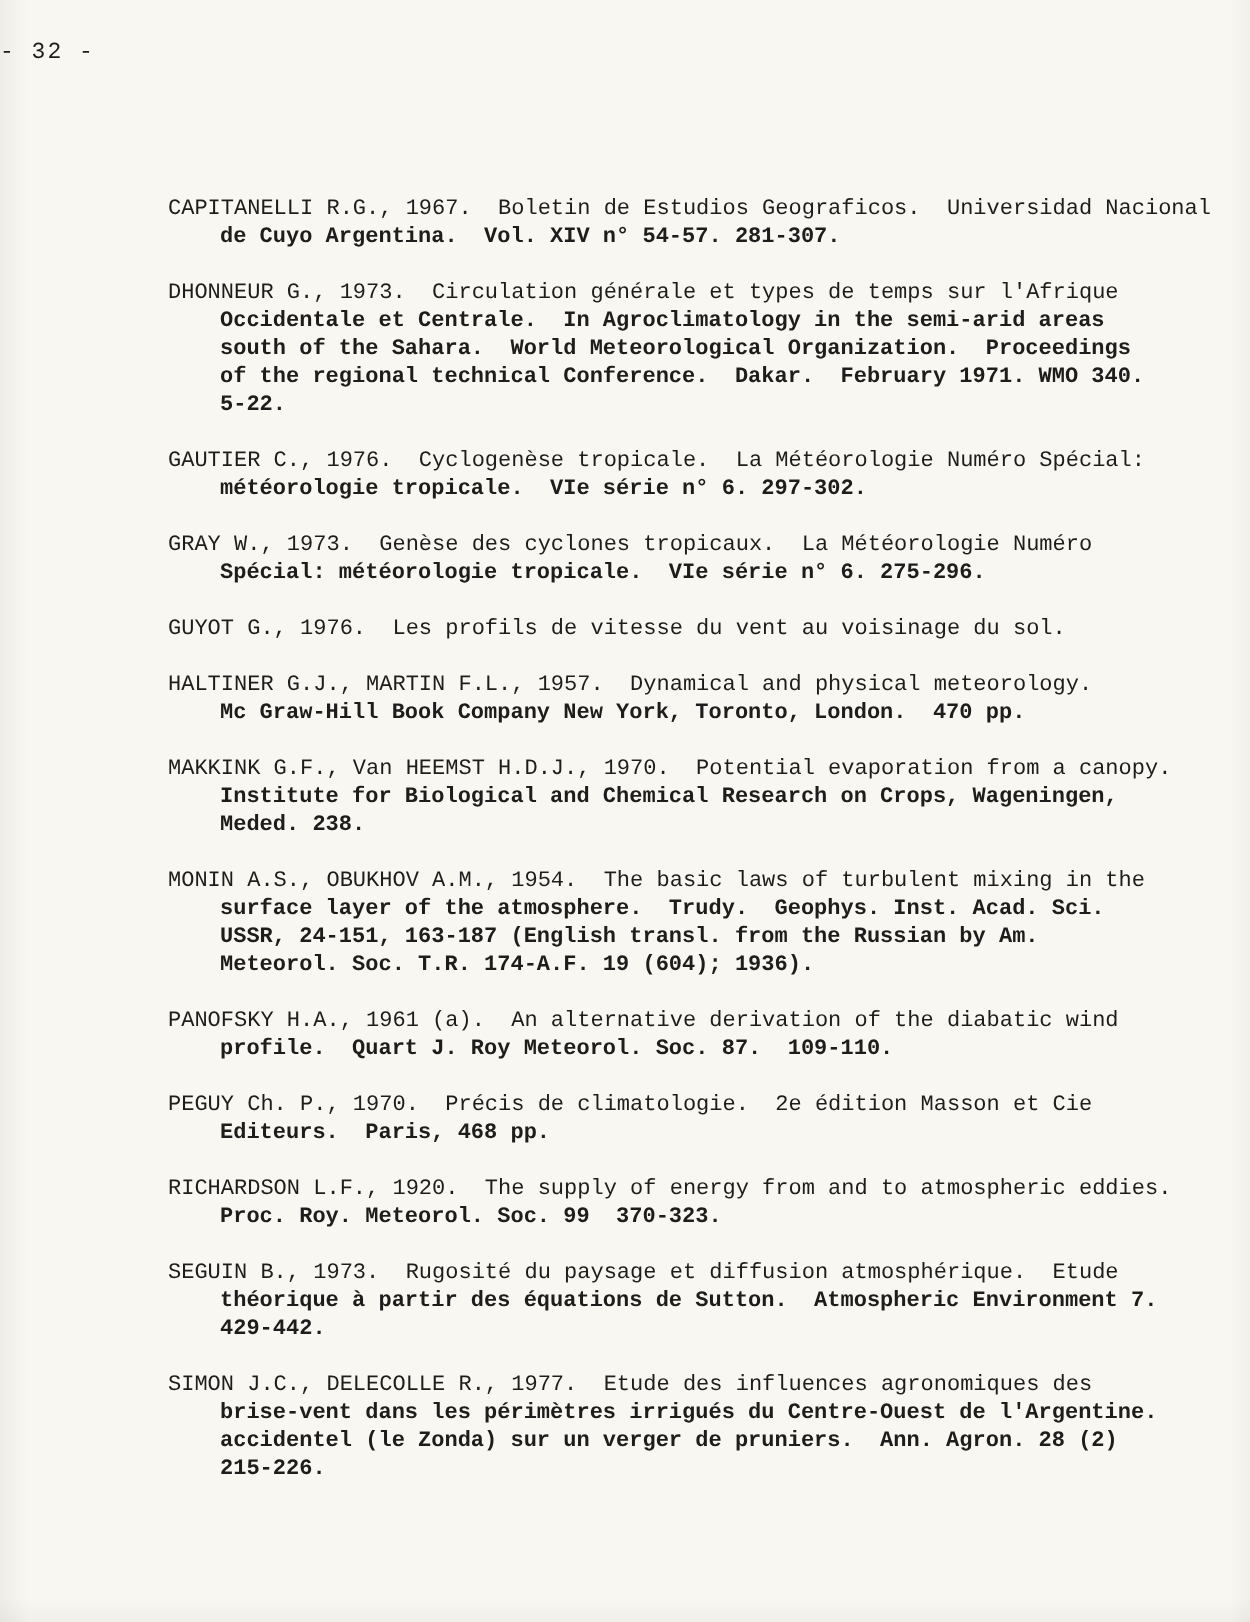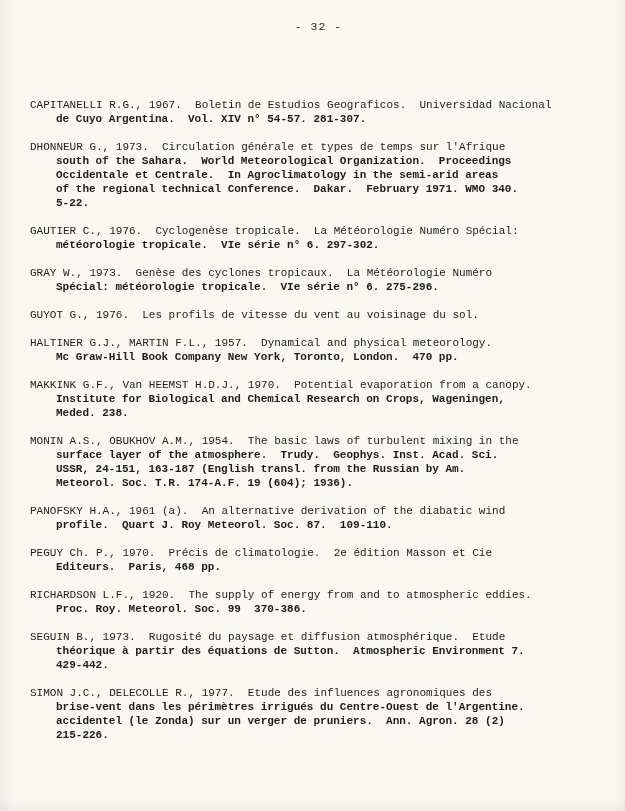--- a/index.html
+++ b/index.html
@@ -17,29 +17,27 @@
     background-image:
       linear-gradient(to right, rgba(0,0,0,0.045), rgba(0,0,0,0) 14px),
       linear-gradient(to left, rgba(0,0,0,0.03), rgba(0,0,0,0) 10px),
       linear-gradient(to top, rgba(0,0,0,0.035), rgba(0,0,0,0) 12px);
     font-family: "Liberation Mono", "DejaVu Sans Mono", monospace;
     color: #1e1d1b;
     overflow: hidden;
     padding-top: 20px;
   }
   .page-number {
-    text-align: center;
     font-size: 11.5px;
     line-height: 14px;
     letter-spacing: 1px;
     margin-bottom: 64px;
-    padding-left: 12px;
   }
   .refs {
-    padding-left: 30px;
+    padding-left: 84px;
     padding-right: 24px;
     font-size: 11px;
     line-height: 14px;
   }
   .ref {
     margin-bottom: 14px;
   }
   .ref-line {
     white-space: pre;
   }
@@ -54,22 +52,22 @@
 <div class="page">
   <div class="page-number">- 32 -</div>
 
   <div class="refs">
       <div class="ref">
         <div class="ref-line">CAPITANELLI R.G., 1967.  Boletin de Estudios Geograficos.  Universidad Nacional</div>
         <div class="ref-line cont">de Cuyo Argentina.  Vol. XIV n° 54-57. 281-307.</div>
       </div>
       <div class="ref">
         <div class="ref-line">DHONNEUR G., 1973.  Circulation générale et types de temps sur l'Afrique</div>
+        <div class="ref-line cont">Occidentale et Centrale.  In Agroclimatology in the semi-arid areas</div>
         <div class="ref-line cont">south of the Sahara.  World Meteorological Organization.  Proceedings</div>
-        <div class="ref-line cont">Occidentale et Centrale.  In Agroclimatology in the semi-arid areas</div>
         <div class="ref-line cont">of the regional technical Conference.  Dakar.  February 1971. WMO 340.</div>
         <div class="ref-line cont">5-22.</div>
       </div>
       <div class="ref">
         <div class="ref-line">GAUTIER C., 1976.  Cyclogenèse tropicale.  La Météorologie Numéro Spécial:</div>
         <div class="ref-line cont">météorologie tropicale.  VIe série n° 6. 297-302.</div>
       </div>
       <div class="ref">
         <div class="ref-line">GRAY W., 1973.  Genèse des cyclones tropicaux.  La Météorologie Numéro</div>
         <div class="ref-line cont">Spécial: météorologie tropicale.  VIe série n° 6. 275-296.</div>
@@ -95,21 +93,21 @@
       <div class="ref">
         <div class="ref-line">PANOFSKY H.A., 1961 (a).  An alternative derivation of the diabatic wind</div>
         <div class="ref-line cont">profile.  Quart J. Roy Meteorol. Soc. 87.  109-110.</div>
       </div>
       <div class="ref">
         <div class="ref-line">PEGUY Ch. P., 1970.  Précis de climatologie.  2e édition Masson et Cie</div>
         <div class="ref-line cont">Editeurs.  Paris, 468 pp.</div>
       </div>
       <div class="ref">
         <div class="ref-line">RICHARDSON L.F., 1920.  The supply of energy from and to atmospheric eddies.</div>
-        <div class="ref-line cont">Proc. Roy. Meteorol. Soc. 99  370-386.</div>
+        <div class="ref-line cont">Proc. Roy. Meteorol. Soc. 99  370-323.</div>
       </div>
       <div class="ref">
         <div class="ref-line">SEGUIN B., 1973.  Rugosité du paysage et diffusion atmosphérique.  Etude</div>
         <div class="ref-line cont">théorique à partir des équations de Sutton.  Atmospheric Environment 7.</div>
         <div class="ref-line cont">429-442.</div>
       </div>
       <div class="ref">
         <div class="ref-line">SIMON J.C., DELECOLLE R., 1977.  Etude des influences agronomiques des</div>
         <div class="ref-line cont">brise-vent dans les périmètres irrigués du Centre-Ouest de l'Argentine.</div>
         <div class="ref-line cont">accidentel (le Zonda) sur un verger de pruniers.  Ann. Agron. 28 (2)</div>

